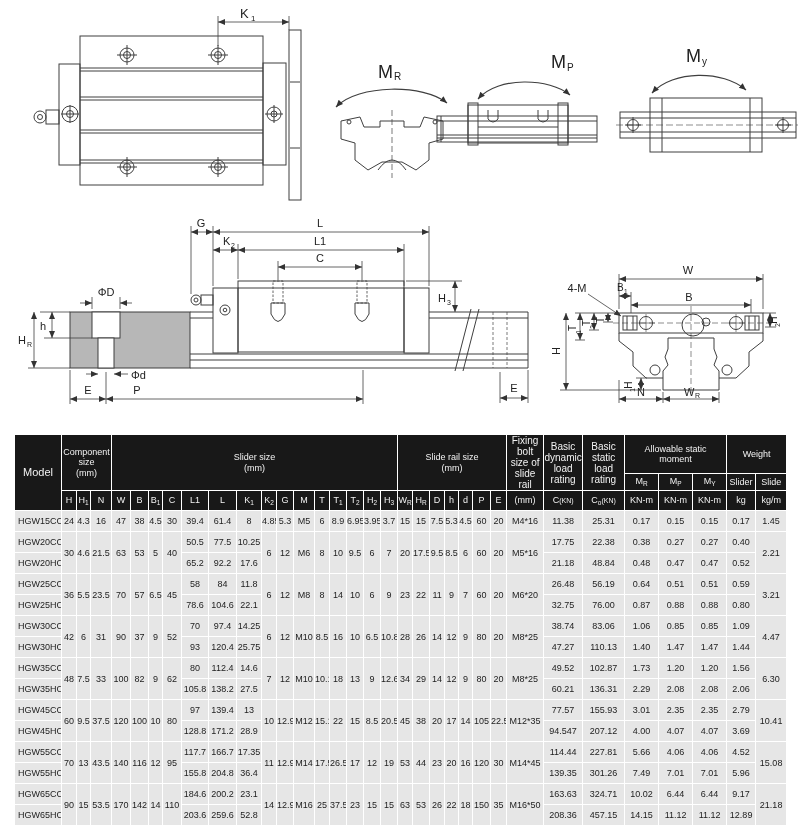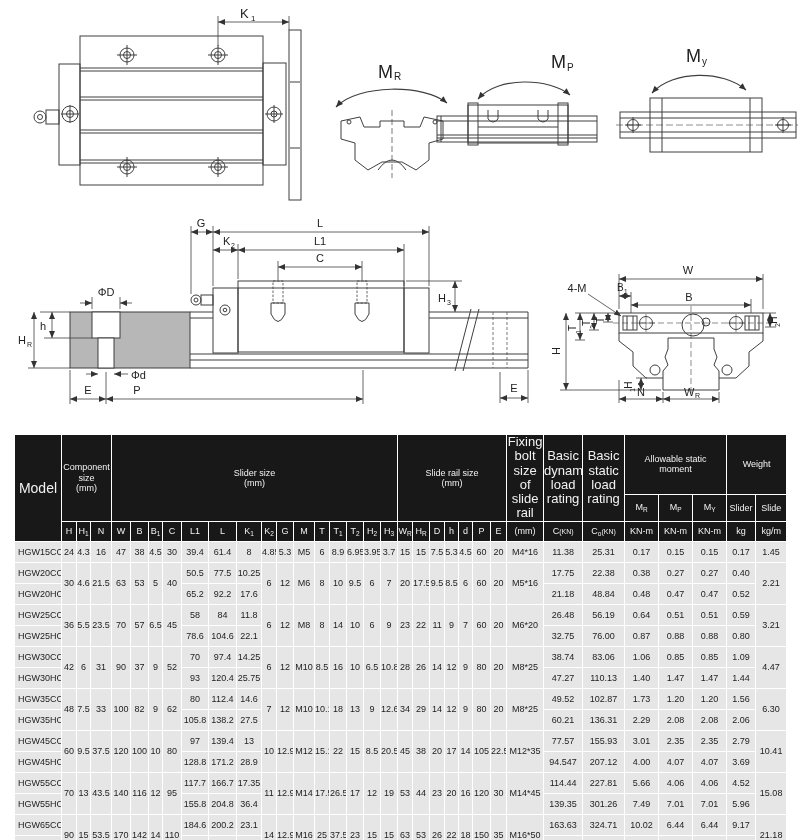--- a/index.html
+++ b/index.html
@@ -4,22 +4,22 @@
 <style>
   html,body{margin:0;padding:0;background:#fff;font-family:"Liberation Sans",sans-serif;}
   .page{position:relative;width:800px;height:840px;background:#fff;overflow:hidden;}
   .drawings{position:absolute;left:0;top:0;}
   
   .tblwrap{position:absolute;left:14px;top:434px;width:772px;}
   table.spec{border-collapse:collapse;table-layout:fixed;width:772px;}
   table.spec th,table.spec td{border:1.5px solid #ffffff;padding:0;margin:0;overflow:hidden;}
   table.spec th{background:#181818;color:#f2f2f2;font-weight:normal;font-size:9px;line-height:1.15;
     text-align:center;vertical-align:middle;white-space:pre-line;}
-  table.spec th.tiny{font-size:13px;line-height:1.1;}
-  table.spec th.modelh{font-size:14px;}
+  table.spec th.tiny{font-size:10px;line-height:1.1;}
+  table.spec th.modelh{font-size:11px;}
   table.spec td{background:#e6e6e6;color:#1c1c1c;font-size:9px;text-align:center;vertical-align:middle;}
   table.spec td.model{text-align:right;padding-left:3px;font-size:9px;}
   table.spec tbody tr{height:21px;}
   tr.hA{height:38px;} tr.hB{height:17px;} tr.hC{height:20px;}
   sub.ss{font-size:6.5px;vertical-align:-2px;}
   span.post{font-size:7px;}
 </style>
 </head>
 <body>
 

